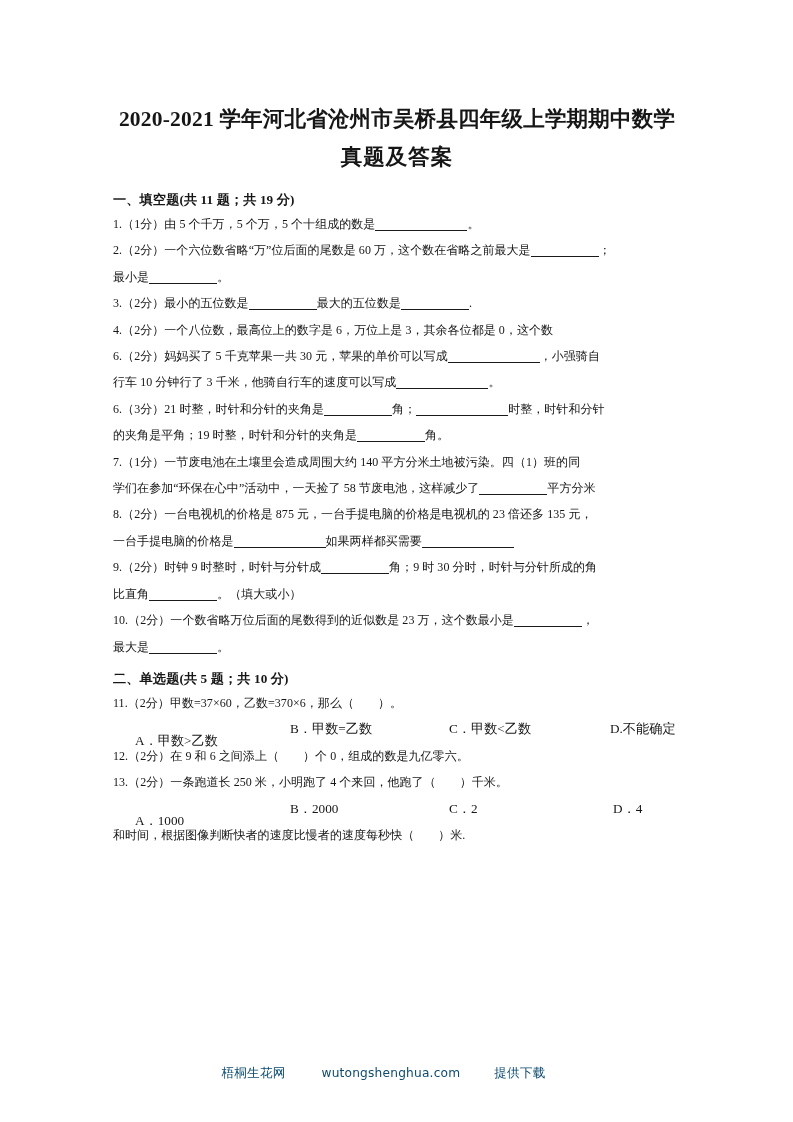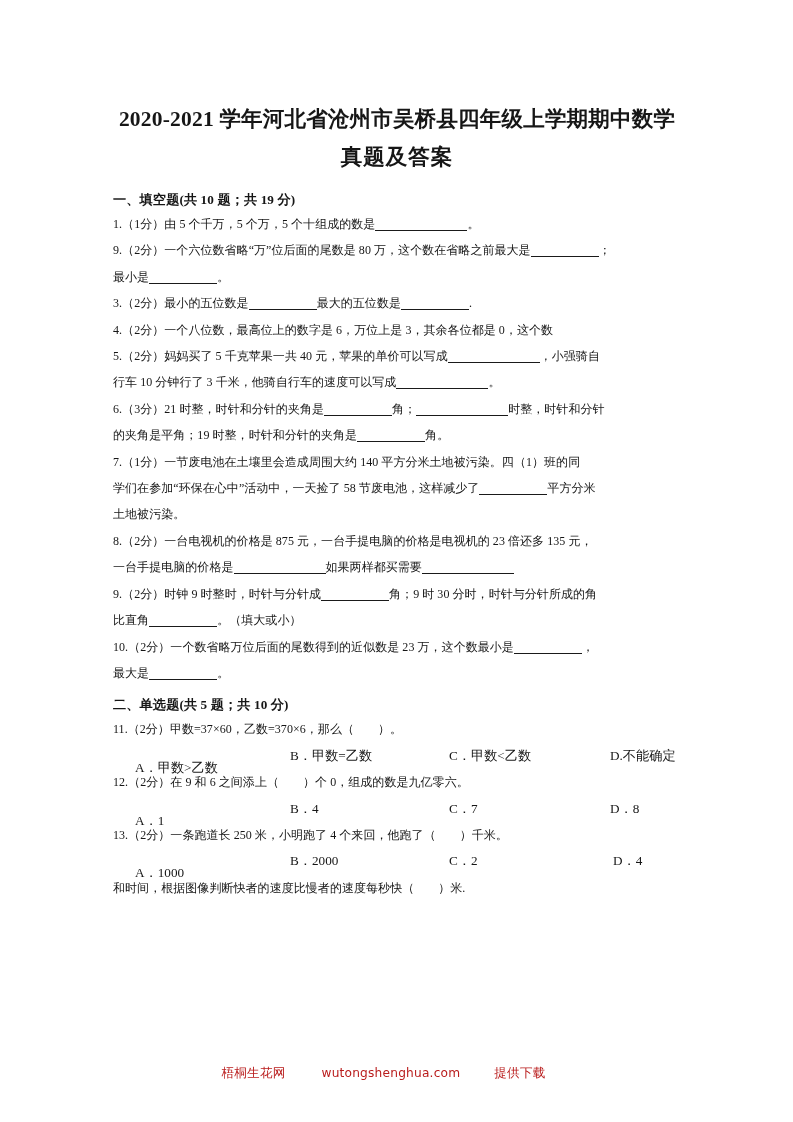--- a/index.html
+++ b/index.html
@@ -98,61 +98,60 @@
   .opt-d { left: 497px; }
   .opts.wide .opt-d { left: 500px; }
 
   
   .footer {
     position: absolute;
     left: 0;
     top: 1053px;
     width: 767px;
     text-align: center;
-    color: #b91c1c;
+    color: #0c4a6e;
     font-size: 12.6px;
     letter-spacing: 0.2px;
   }
   .footer span { display: inline-block; }
   .footer .f-gap1 { width: 36px; }
   .footer .f-gap2 { width: 34px; }
   .footer .f-url { font-family: "DejaVu Sans", "Liberation Sans", sans-serif; font-size: 12.2px; }
 </style>
 </head>
 <body>
 
 <div class="page">
 
   <h1 class="doc-title">
     <span class="t-line t-line1">2020-2021 学年河北省沧州市吴桥县四年级上学期期中数学</span>
     <span class="t-line t-line2">真题及答案</span>
   </h1>
 
   <div class="content">
 
-    <div class="section-head">一、填空题(共 10 题；共 19 分)</div>
+    <div class="section-head">一、填空题(共 11 题；共 19 分)</div>
 
     <p class="q"><span>1.（1分）由 5 个千万，5 个万，5 个十组成的数是</span><span class="blank b-xl"></span><span>。</span></p>
 
-    <p class="q"><span>9.（2分）一个六位数省略“万”位后面的尾数是 80 万，这个数在省略之前最大是</span><span class="blank b-m"></span><span>；</span></p>
+    <p class="q"><span>2.（2分）一个六位数省略“万”位后面的尾数是 60 万，这个数在省略之前最大是</span><span class="blank b-m"></span><span>；</span></p>
     <p class="q"><span>最小是</span><span class="blank b-m"></span><span>。</span></p>
 
     <p class="q"><span>3.（2分）最小的五位数是</span><span class="blank b-m"></span><span>最大的五位数是</span><span class="blank b-m"></span><span>.</span></p>
 
     <p class="q"><span>4.（2分）一个八位数，最高位上的数字是 6，万位上是 3，其余各位都是 0，这个数</span></p>
 
-    <p class="q"><span>5.（2分）妈妈买了 5 千克苹果一共 40 元，苹果的单价可以写成</span><span class="blank b-xl"></span><span>，小强骑自</span></p>
+    <p class="q"><span>6.（2分）妈妈买了 5 千克苹果一共 30 元，苹果的单价可以写成</span><span class="blank b-xl"></span><span>，小强骑自</span></p>
     <p class="q"><span>行车 10 分钟行了 3 千米，他骑自行车的速度可以写成</span><span class="blank b-xl"></span><span>。</span></p>
 
     <p class="q"><span>6.（3分）21 时整，时针和分针的夹角是</span><span class="blank b-m"></span><span>角；</span><span class="blank b-xl"></span><span>时整，时针和分针</span></p>
     <p class="q"><span>的夹角是平角；19 时整，时针和分针的夹角是</span><span class="blank b-m"></span><span>角。</span></p>
 
     <p class="q"><span>7.（1分）一节废电池在土壤里会造成周围大约 140 平方分米土地被污染。四（1）班的同</span></p>
     <p class="q"><span>学们在参加“环保在心中”活动中，一天捡了 58 节废电池，这样减少了</span><span class="blank b-m"></span><span>平方分米</span></p>
-    <p class="q"><span>土地被污染。</span></p>
 
     <p class="q"><span>8.（2分）一台电视机的价格是 875 元，一台手提电脑的价格是电视机的 23 倍还多 135 元，</span></p>
     <p class="q"><span>一台手提电脑的价格是</span><span class="blank b-xl"></span><span>如果两样都买需要</span><span class="blank b-xl"></span></p>
 
     <p class="q"><span>9.（2分）时钟 9 时整时，时针与分针成</span><span class="blank b-m"></span><span>角；9 时 30 分时，时针与分针所成的角</span></p>
     <p class="q"><span>比直角</span><span class="blank b-m"></span><span>。（填大或小）</span></p>
 
     <p class="q"><span>10.（2分）一个数省略万位后面的尾数得到的近似数是 23 万，这个数最小是</span><span class="blank b-m"></span><span>，</span></p>
     <p class="q"><span>最大是</span><span class="blank b-m"></span><span>。</span></p>
 
@@ -160,26 +159,20 @@
 
     <p class="q"><span>11.（2分）甲数=37×60，乙数=370×6，那么（</span><span class="paren-gap"></span><span>）。</span></p>
     <div class="opts">
       <span class="opt opt-a">A．甲数&gt;乙数</span>
       <span class="opt opt-b">B．甲数=乙数</span>
       <span class="opt opt-c">C．甲数&lt;乙数</span>
       <span class="opt opt-d">D.不能确定</span>
     </div>
 
     <p class="q"><span>12.（2分）在 9 和 6 之间添上（</span><span class="paren-gap"></span><span>）个 0，组成的数是九亿零六。</span></p>
-    <div class="opts">
-      <span class="opt opt-a">A．1</span>
-      <span class="opt opt-b">B．4</span>
-      <span class="opt opt-c">C．7</span>
-      <span class="opt opt-d">D．8</span>
-    </div>
 
     <p class="q"><span>13.（2分）一条跑道长 250 米，小明跑了 4 个来回，他跑了（</span><span class="paren-gap"></span><span>）千米。</span></p>
     <div class="opts wide">
       <span class="opt opt-a">A．1000</span>
       <span class="opt opt-b">B．2000</span>
       <span class="opt opt-c">C．2</span>
       <span class="opt opt-d">D．4</span>
     </div>
 
     <p class="q"><span>和时间，根据图像判断快者的速度比慢者的速度每秒快（</span><span class="paren-gap"></span><span>）米.</span></p>

